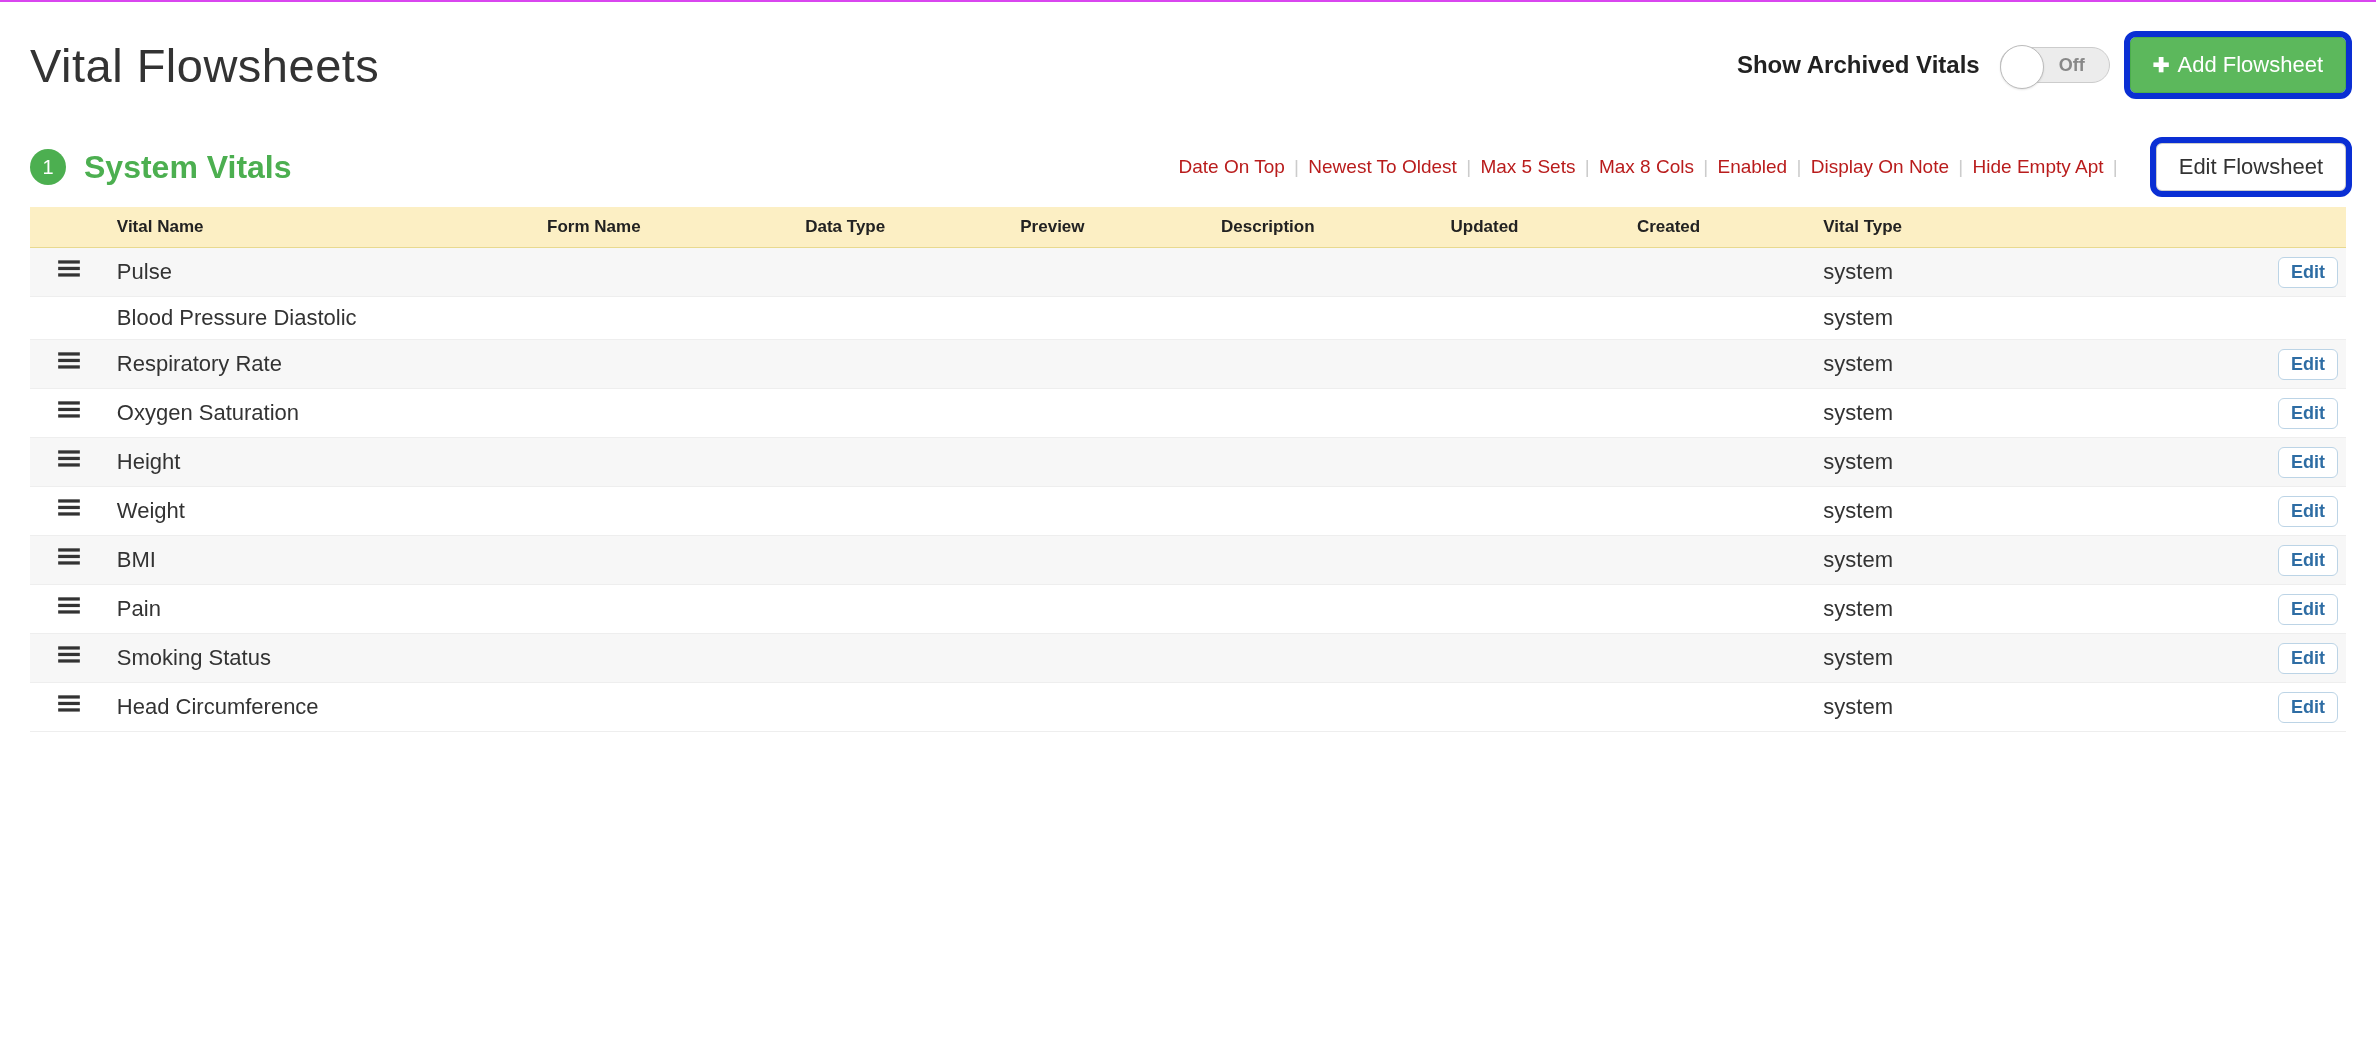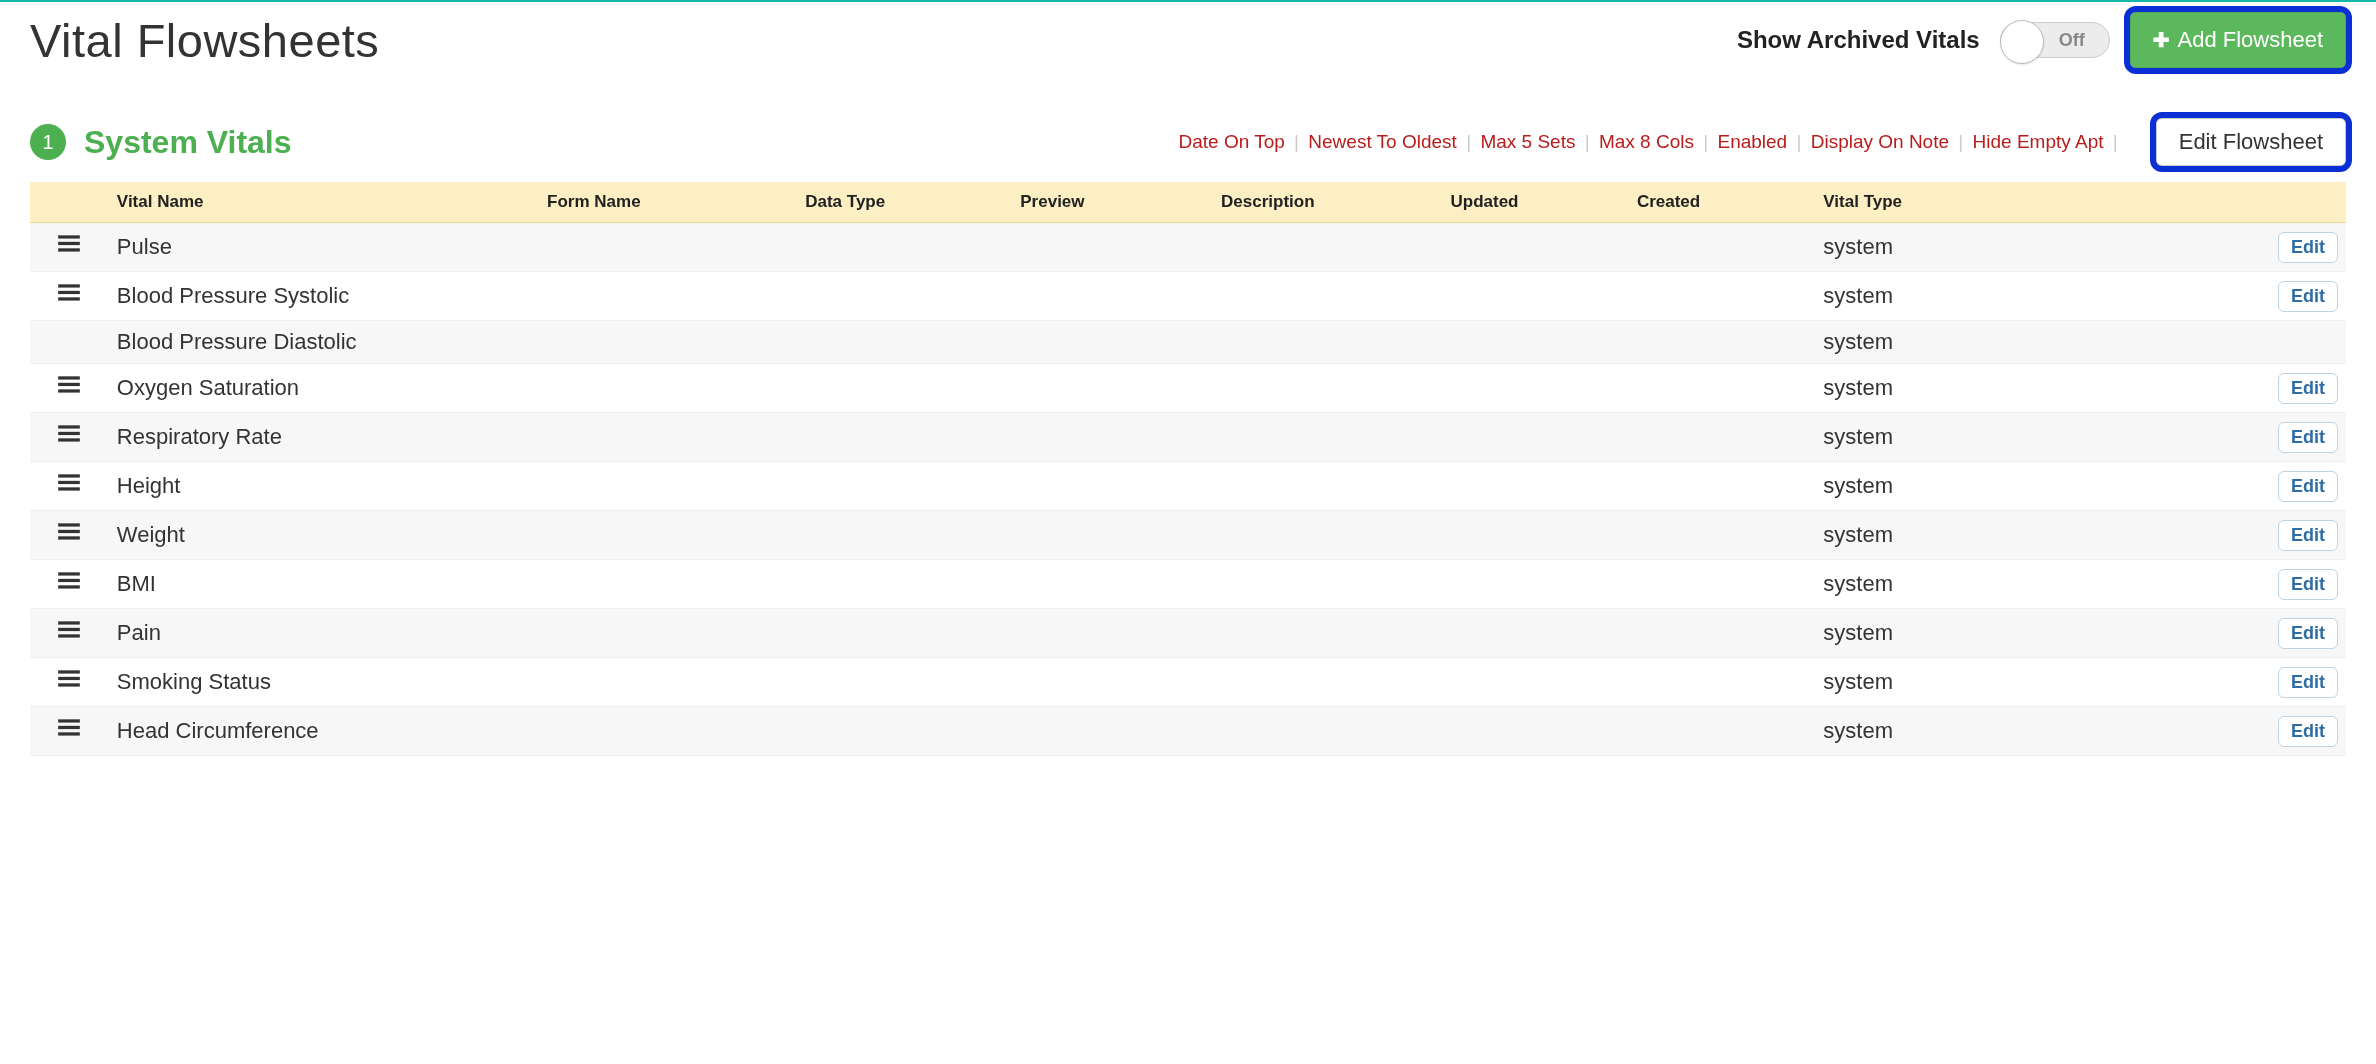--- a/index.html
+++ b/index.html
@@ -4,22 +4,22 @@
 <style>
   * { box-sizing: border-box; }
   html, body {
     margin: 0; padding: 0;
     font-family: "Helvetica Neue", Helvetica, Arial, sans-serif;
     background: #fff; color: #333;
     width: 2376px; height: 1064px;
     font-size: 21px;
   }
   .page {
-    padding: 10px 30px;
-    border-top: 2px solid #14b8a6;
+    padding: 35px 30px;
+    border-top: 2px solid #d946ef;
   }
   .header-row {
     display: flex; align-items: center; justify-content: space-between;
     margin-bottom: 50px;
   }
   .page-title {
     font-size: 47px; font-weight: 300; color: #333; letter-spacing: 0.5px;
   }
   .header-right {
     display: flex; align-items: center; gap: 20px;
@@ -185,70 +185,54 @@
           <td></td>
           <td></td>
           <td></td>
           <td></td>
           <td></td>
           <td></td>
           <td>system</td>
           <td class="actions-cell"><button class="btn btn-edit-row">Edit</button></td>
         </tr>
         <tr>
-          <td style="text-align: center;"><span class="drag-icon"><svg viewBox="0 0 24 24" width="26" height="26">
-                <rect x="2" y="4" width="20" height="3" fill="#333"></rect>
-                <rect x="2" y="10" width="20" height="3" fill="#333"></rect>
-                <rect x="2" y="16" width="20" height="3" fill="#333"></rect>
-              </svg></span></td>
-          <td>Blood Pressure Systolic</td>
-          <td></td>
-          <td></td>
-          <td></td>
-          <td></td>
-          <td></td>
-          <td></td>
-          <td>system</td>
-          <td class="actions-cell"><button class="btn btn-edit-row">Edit</button></td>
-        </tr>
-        <tr>
           <td style="text-align: center;"></td>
           <td>Blood Pressure Diastolic</td>
           <td></td>
           <td></td>
           <td></td>
           <td></td>
           <td></td>
           <td></td>
           <td>system</td>
           <td class="actions-cell"></td>
         </tr>
         <tr>
           <td style="text-align: center;"><span class="drag-icon"><svg viewBox="0 0 24 24" width="26" height="26">
                 <rect x="2" y="4" width="20" height="3" fill="#333"></rect>
                 <rect x="2" y="10" width="20" height="3" fill="#333"></rect>
                 <rect x="2" y="16" width="20" height="3" fill="#333"></rect>
               </svg></span></td>
+          <td>Respiratory Rate</td>
+          <td></td>
+          <td></td>
+          <td></td>
+          <td></td>
+          <td></td>
+          <td></td>
+          <td>system</td>
+          <td class="actions-cell"><button class="btn btn-edit-row">Edit</button></td>
+        </tr>
+        <tr>
+          <td style="text-align: center;"><span class="drag-icon"><svg viewBox="0 0 24 24" width="26" height="26">
+                <rect x="2" y="4" width="20" height="3" fill="#333"></rect>
+                <rect x="2" y="10" width="20" height="3" fill="#333"></rect>
+                <rect x="2" y="16" width="20" height="3" fill="#333"></rect>
+              </svg></span></td>
           <td>Oxygen Saturation</td>
-          <td></td>
-          <td></td>
-          <td></td>
-          <td></td>
-          <td></td>
-          <td></td>
-          <td>system</td>
-          <td class="actions-cell"><button class="btn btn-edit-row">Edit</button></td>
-        </tr>
-        <tr>
-          <td style="text-align: center;"><span class="drag-icon"><svg viewBox="0 0 24 24" width="26" height="26">
-                <rect x="2" y="4" width="20" height="3" fill="#333"></rect>
-                <rect x="2" y="10" width="20" height="3" fill="#333"></rect>
-                <rect x="2" y="16" width="20" height="3" fill="#333"></rect>
-              </svg></span></td>
-          <td>Respiratory Rate</td>
           <td></td>
           <td></td>
           <td></td>
           <td></td>
           <td></td>
           <td></td>
           <td>system</td>
           <td class="actions-cell"><button class="btn btn-edit-row">Edit</button></td>
         </tr>
         <tr>

